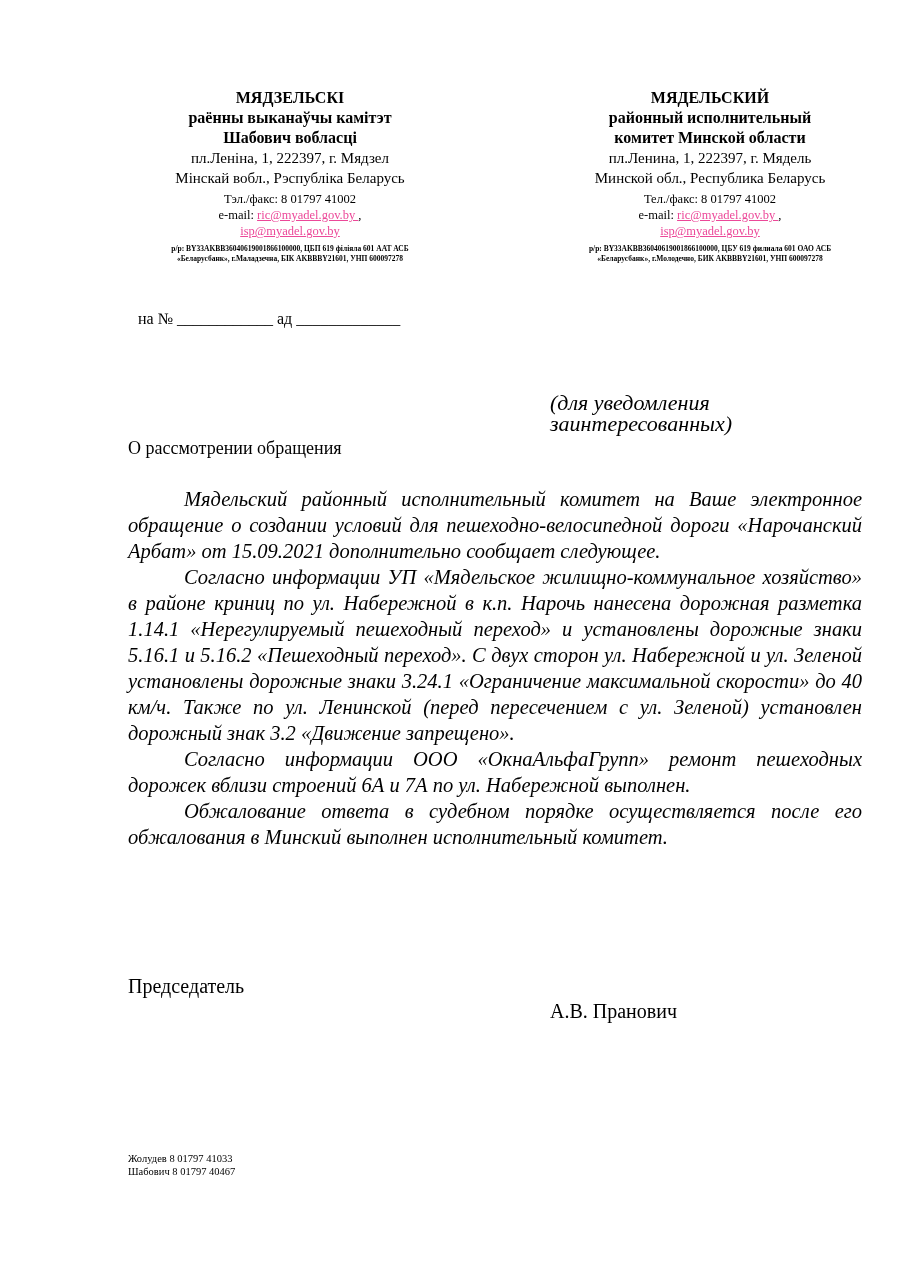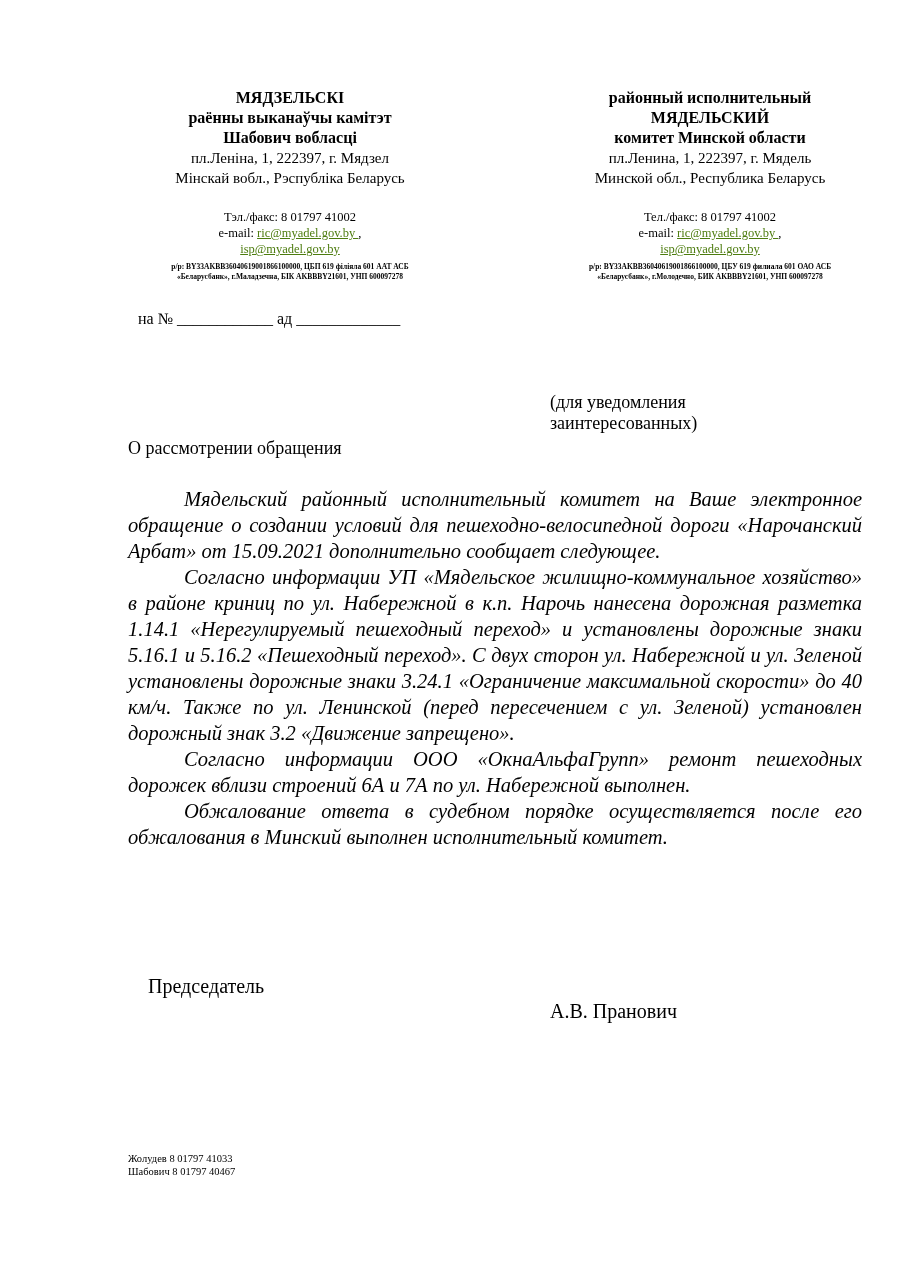--- a/index.html
+++ b/index.html
@@ -3,30 +3,30 @@
   <meta charset="utf-8">
   <style>
     html, body { margin: 0; padding: 0; background: #ffffff; }
     body { width: 905px; height: 1280px; position: relative; overflow: hidden;
       font-family: "Liberation Serif", "DejaVu Serif", serif; color: #000; }
     .hdr { position: absolute; top: 88px; width: 310px; text-align: center; }
     .hdr.left { left: 135px; }
     .hdr.right { left: 555px; }
     .hdr .b { font-weight: bold; font-size: 16px; line-height: 20px; }
     .hdr .addr { font-size: 15px; line-height: 20px; }
-    .hdr .contact { font-size: 12.5px; line-height: 16px; margin-top: 21px; }
+    .hdr .contact { font-size: 12.5px; line-height: 16px; margin-top: 3px; }
     .hdr .bank { font-size: 7.5px; line-height: 10px; margin-top: 5px; font-weight: bold; }
-    .hdr a { color: #4d7c0f; text-decoration: underline; }
+    .hdr a { color: #ec4899; text-decoration: underline; }
     .ref { position: absolute; top: 310px; left: 138px; font-size: 16px; }
-    .notify { position: absolute; top: 392px; left: 550px; font-size: 18px; line-height: 21px; }
+    .notify { position: absolute; top: 392px; left: 550px; font-size: 22px; line-height: 21px; font-style: italic; }
     .subject { position: absolute; top: 438px; left: 128px; font-size: 18px; text-align: center; }
     .body-text { position: absolute; top: 486px; left: 128px; width: 734px; font-size: 20.5px; line-height: 26px; }
     .body-text p { margin: 0; text-indent: 56px; text-align: justify; font-style: italic; }
     .sig { position: absolute; top: 975px; font-size: 20px; }
-    .sig.l { left: 128px; margin-left: 20px; } .sig.r { left: 550px; margin-top: 25px; }
+    .sig.l { left: 128px; } .sig.r { left: 550px; margin-top: 25px; }
     .footer { position: absolute; top: 1152px; left: 128px; font-size: 10.5px; line-height: 13px; }
   </style>
 </head>
 <body>
 
 <div class="hdr left">
   <div class="b">МЯДЗЕЛЬСКІ</div>
   <div class="b">раённы выканаўчы камітэт</div>
   <div class="b">Шабович вобласці</div>
   <div class="addr">пл.Леніна, 1, 222397, г. Мядзел</div>
@@ -36,22 +36,22 @@
     <div><span>e-mail: </span><a>ric@myadel.gov.by </a>,</div>
     <div><a>isp@myadel.gov.by</a></div>
   </div>
   <div class="bank">
     <div>р/р: BY33AKBB36040619001866100000, ЦБП 619 філіяла 601 ААТ АСБ</div>
     <div>«Беларусбанк», г.Маладзечна, БІК AKBBBY21601, УНП 600097278</div>
   </div>
 </div>
 
 <div class="hdr right">
+  <div class="b">МЯДЕЛЬСКИЙ</div>
   <div class="b">районный исполнительный</div>
-  <div class="b">МЯДЕЛЬСКИЙ</div>
   <div class="b">комитет Минской области</div>
   <div class="addr">пл.Ленина, 1, 222397, г. Мядель</div>
   <div class="addr">Минской обл., Республика Беларусь</div>
   <div class="contact">
     <div>Тел./факс: 8 01797 41002</div>
     <div><span>e-mail: </span><a>ric@myadel.gov.by </a>,</div>
     <div><a>isp@myadel.gov.by</a></div>
   </div>
   <div class="bank">
     <div>р/р: BY33AKBB36040619001866100000, ЦБУ 619 филиала 601 ОАО АСБ</div>

